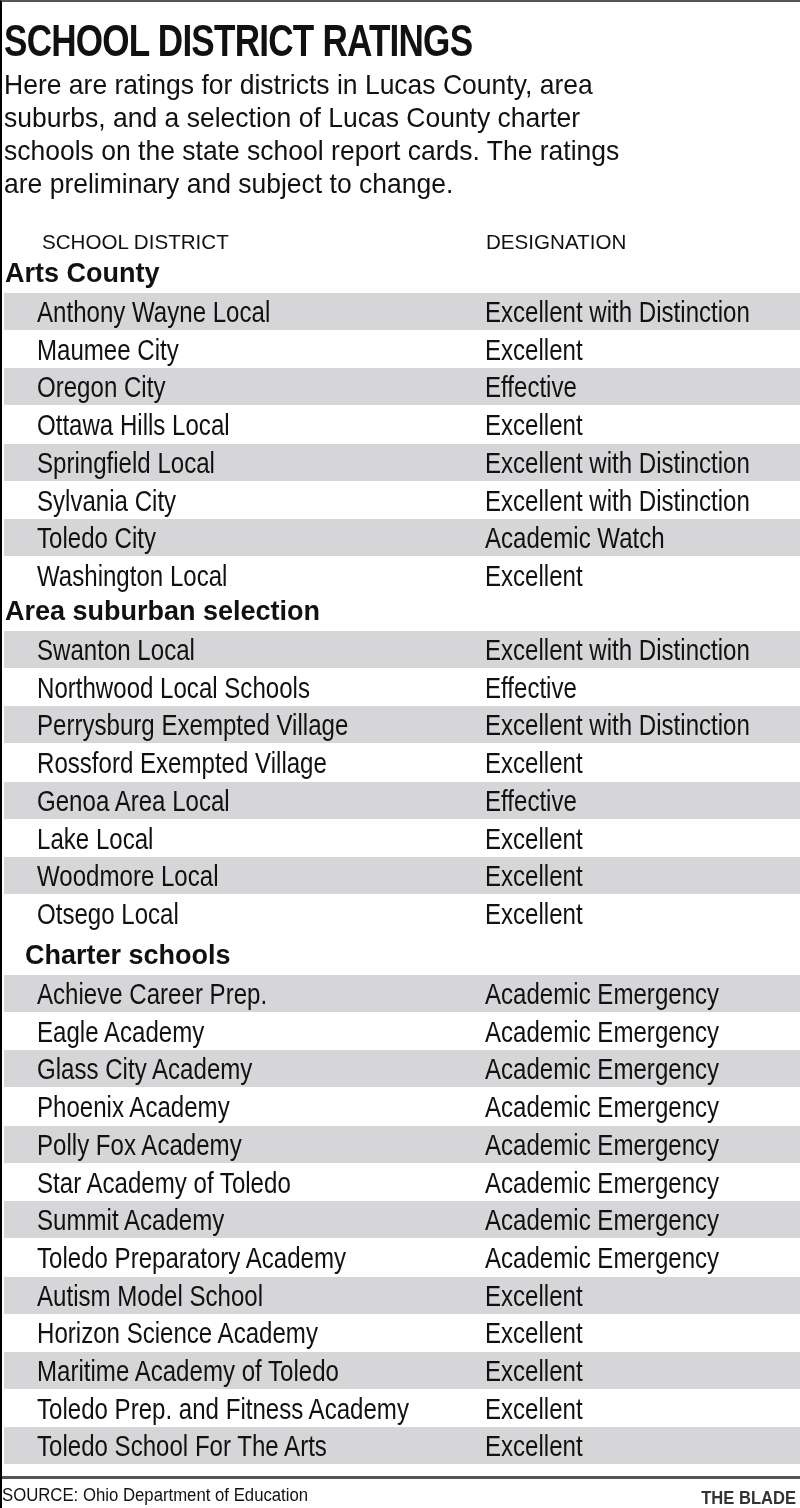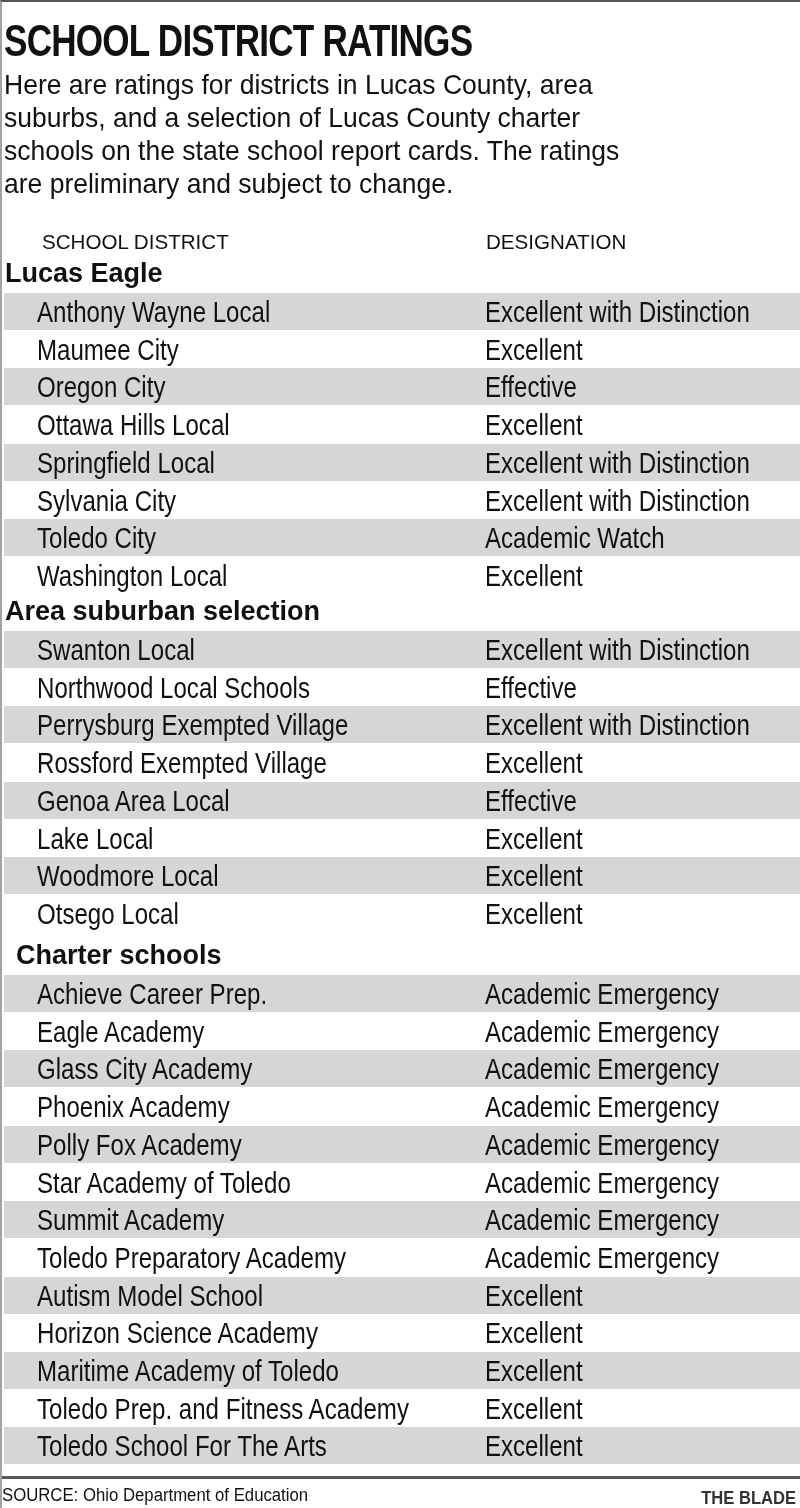--- a/index.html
+++ b/index.html
@@ -1,20 +1,20 @@
 <!DOCTYPE html>
 <html><head>
   <meta charset="utf-8">
   <style>
     html, body { margin: 0; padding: 0; background: #ffffff; }
     body { width: 800px; height: 1508px; overflow: hidden; }
     .frame {
       position: relative;
       width: 798px; height: 1506px;
-      border-left: 2px solid #a3a3a3;
+      border-left: 2px solid #000000;
       border-top: 2px solid #555;
       box-sizing: border-box;
       width: 800px; height: 1508px;
       font-family: "Liberation Sans", sans-serif;
       color: #111;
       padding-left: 41px;
     }
     .title {
       position: absolute; left: 2px; top: 14px;
       font-family: "Liberation Sans", sans-serif;
@@ -78,21 +78,21 @@
     <div>Here are ratings for districts in Lucas County, area</div>
     <div>suburbs, and a selection of Lucas County charter</div>
     <div>schools on the state school report cards. The ratings</div>
     <div>are preliminary and subject to change.</div>
   </div>
 
   <div class="col-head left">SCHOOL DISTRICT</div>
   <div class="col-head right">DESIGNATION</div>
 
   <div id="table-body">
-      <div class="section-head" style="top: 256px; left: 3px;">Lucas Eagle</div>
+      <div class="section-head" style="top: 256px; left: 3px;">Arts County</div>
       <div class="row shaded" style="top: 291px;">
         <span class="name">Anthony Wayne Local</span>
         <span class="desig">Excellent with Distinction</span>
       </div>
       <div class="row" style="top: 328.7px;">
         <span class="name">Maumee City</span>
         <span class="desig">Excellent</span>
       </div>
       <div class="row shaded" style="top: 366.4px;">
         <span class="name">Oregon City</span>
@@ -144,21 +144,21 @@
         <span class="desig">Excellent</span>
       </div>
       <div class="row shaded" style="top: 855.2px;">
         <span class="name">Woodmore Local</span>
         <span class="desig">Excellent</span>
       </div>
       <div class="row" style="top: 892.9px;">
         <span class="name">Otsego Local</span>
         <span class="desig">Excellent</span>
       </div>
-      <div class="section-head" style="top: 938px; left: 14px; text-align: center;">Charter schools</div>
+      <div class="section-head" style="top: 938px; left: 23px; text-align: center;">Charter schools</div>
       <div class="row shaded" style="top: 973px;">
         <span class="name">Achieve Career Prep.</span>
         <span class="desig">Academic Emergency</span>
       </div>
       <div class="row" style="top: 1010.7px;">
         <span class="name">Eagle Academy</span>
         <span class="desig">Academic Emergency</span>
       </div>
       <div class="row shaded" style="top: 1048.4px;">
         <span class="name">Glass City Academy</span>

